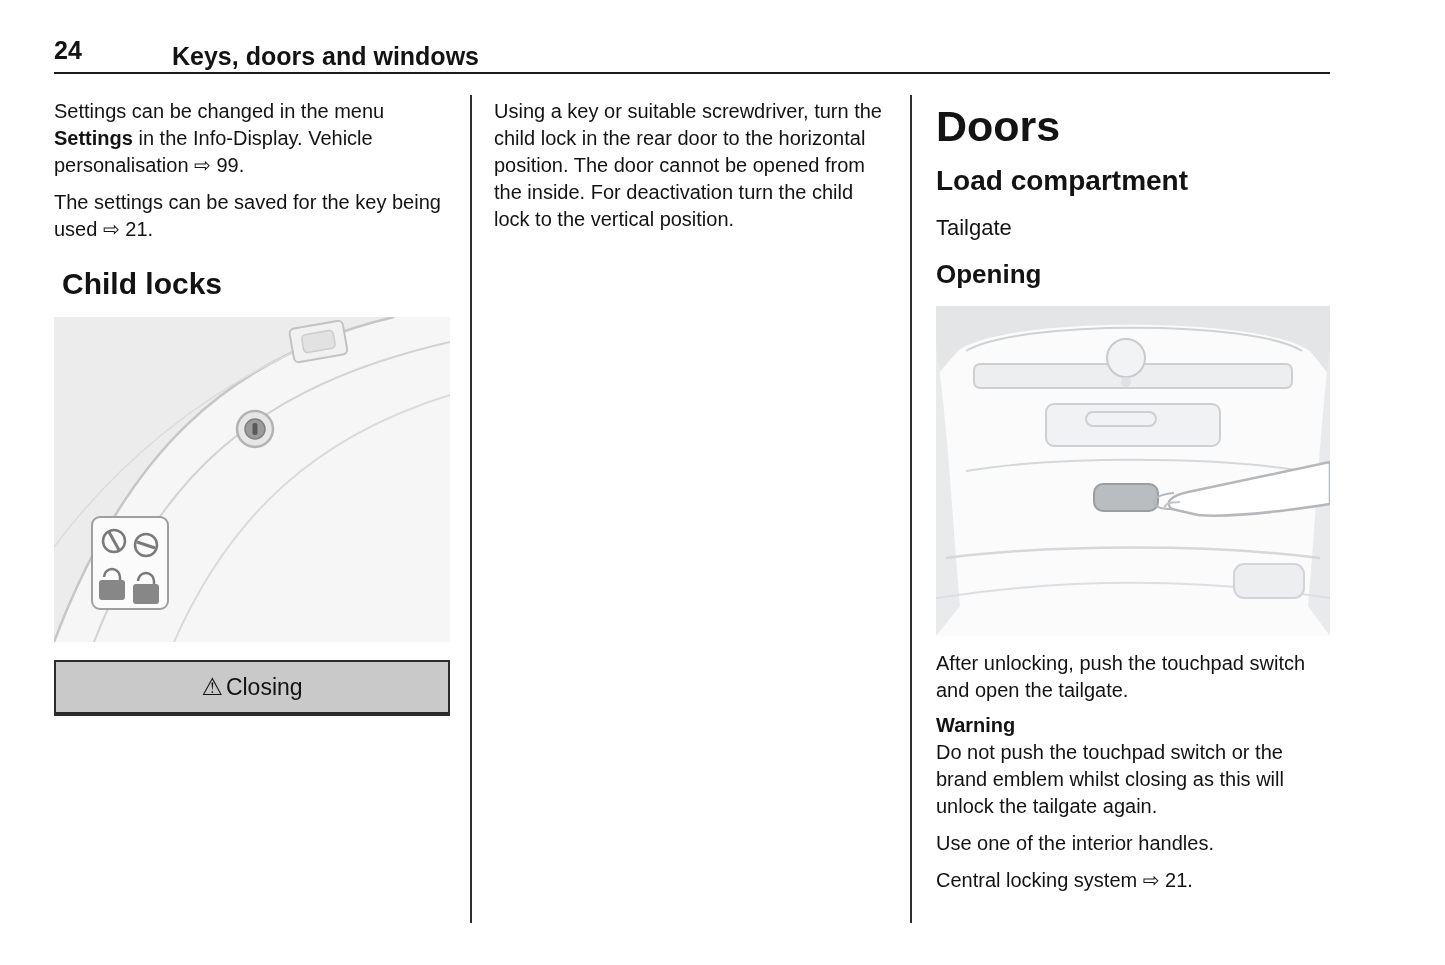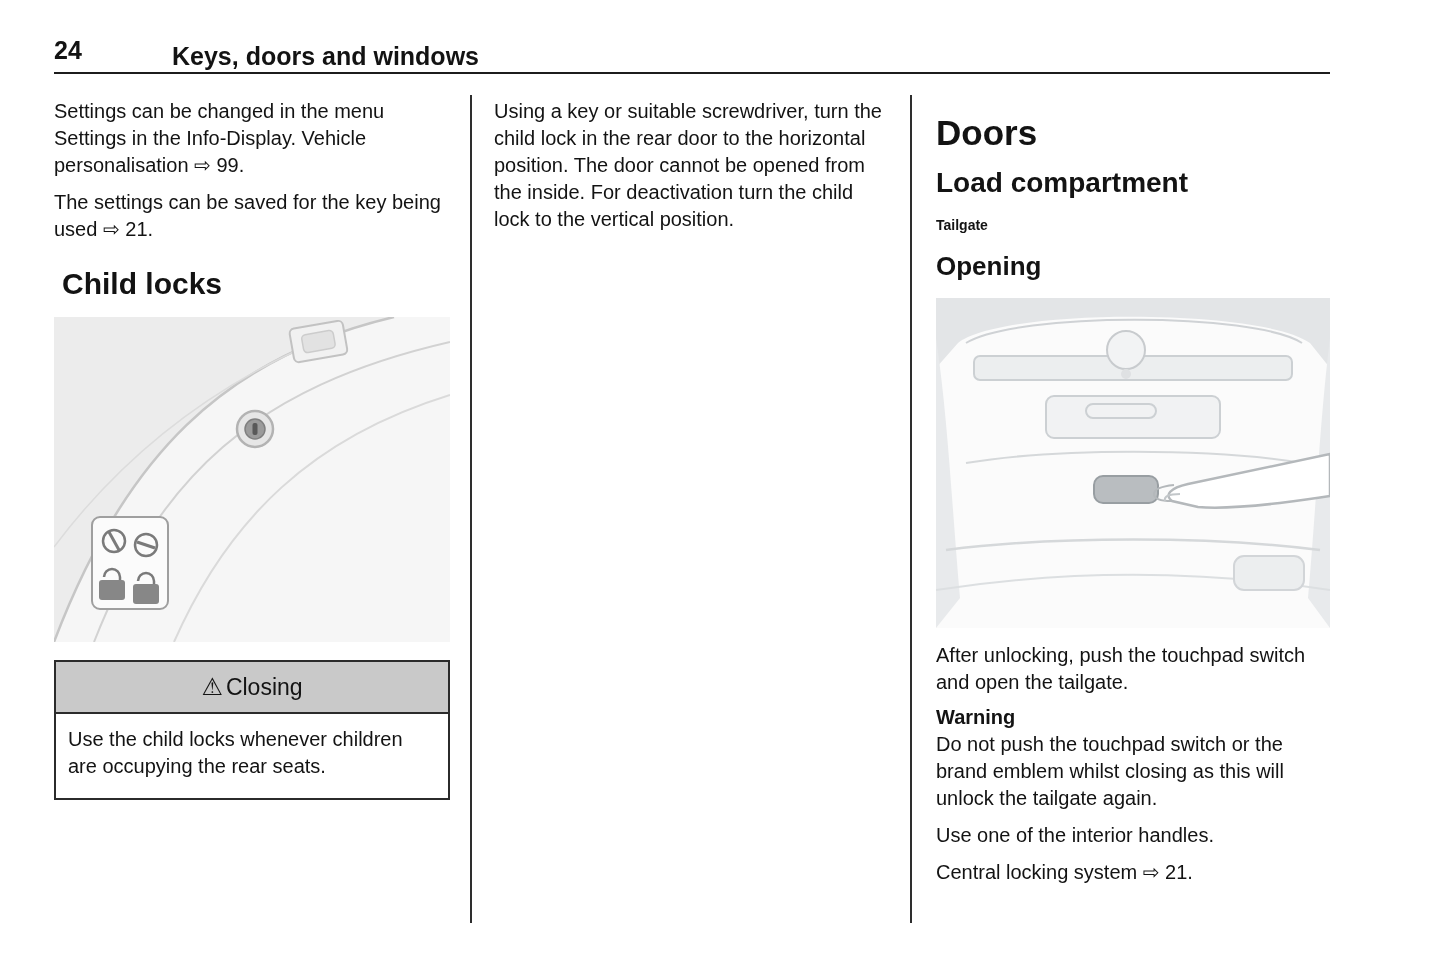--- a/index.html
+++ b/index.html
@@ -15,26 +15,26 @@
   
   .col  { position:absolute; top:98px; width:396px; }
   .col1 { left:54px;  }
   .col2 { left:494px; }
   .col3 { left:936px; width:398px; }
   .vdiv { position:absolute; top:95px; width:2px; height:828px; background:#2e2e2e; }
   .vdiv1{ left:470px; }
   .vdiv2{ left:910px; }
   
   .col p { font-size:20px; line-height:27px; margin:0 0 10px; }
-  .b { font-weight:normal;text-align:right; }
+  .b { font-weight:bold;text-align:right; }
   .ref { white-space:nowrap; }
   .h-childlocks { font-size:30px; font-weight:bold; margin:24px 8px 16px; }
-  .h-doors    { font-size:35px; font-weight:bold; margin:15px 0 14px; }
+  .h-doors    { font-size:43px; font-weight:bold; margin:4px 0 14px; }
   .h-load     { font-size:28px; font-weight:bold; margin:0 0 18px; }
-  .h-tailgate { font-size:14px; font-weight:bold; margin:0 0 18px; }
+  .h-tailgate { font-size:22px; font-weight:normal; margin:0 0 18px; }
   .h-opening  { font-size:26px; font-weight:bold; margin:0 0 16px; }
   .h-closing  { font-size:20px; font-weight:bold; margin:4px 0 2px; }
   
   .fig { display:block; }
   .fig svg { display:block; }
   .fig1 { width:396px; height:325px; margin:0 0 18px; }
   .fig2 { width:394px; height:330px; margin:0 0 14px; }
   
   .warning-box { width:396px; border:2px solid #2b2b2b; background:#ffffff; }
   .warning-header {
@@ -85,21 +85,20 @@
       <path d="M84,264 a8,8 0 0 1 16,0 v5" fill="none" stroke="#7a7a7a" stroke-width="2.5"></path>
       <rect x="79" y="267" width="26" height="20" rx="3" fill="#878787"></rect>
     </svg>
   </div>
 
   <div class="warning-box">
     <div class="warning-header">
       <span class="warning-icon">⚠</span>
       <span class="warning-title">Closing</span>
     </div>
-    <div class="warning-body">Use the child locks whenever children are occupying the rear seats.</div>
   </div>
 </div>
 
 <div class="col col2">
   <p>Using a key or suitable screwdriver, turn the child lock in the rear door to the horizontal position. The door cannot be opened from the inside. For deactivation turn the child lock to the vertical position.</p>
 </div>
 
 <div class="col col3">
   <h1 class="h-doors">Doors</h1>
   <h2 class="h-load">Load compartment</h2>

